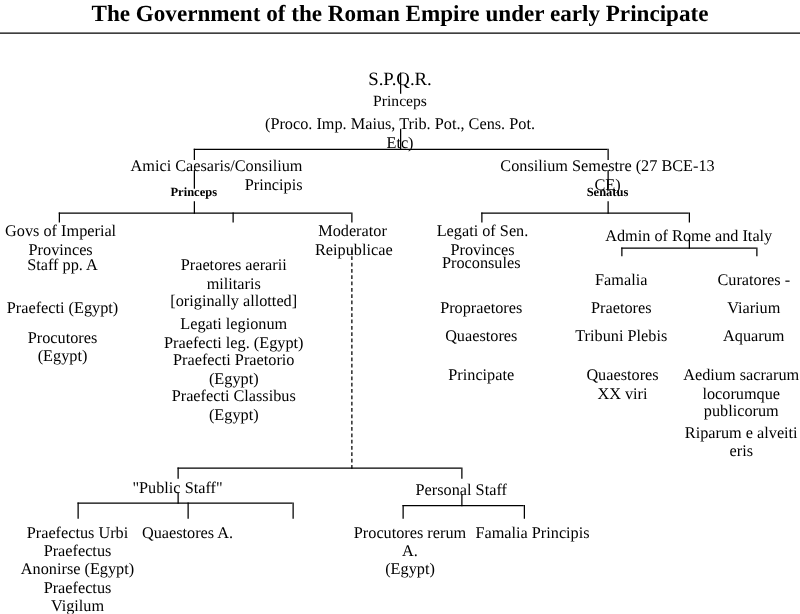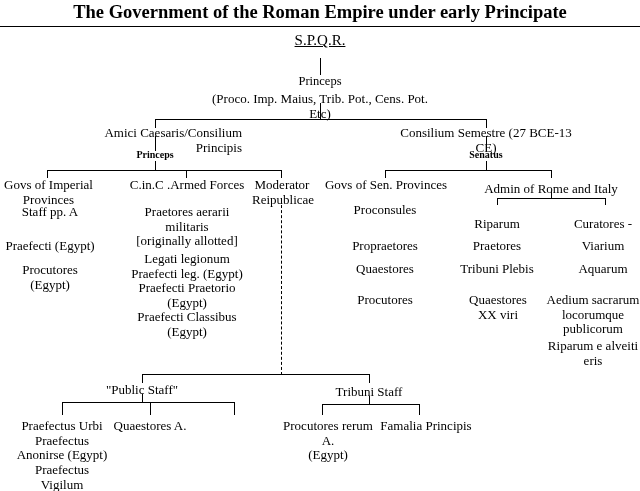--- a/index.html
+++ b/index.html
@@ -64,21 +64,21 @@
   }
 </style>
 </head>
 <body>
 
 <div id="page">
 
   <div class="title">The Government of the Roman Empire under early Principate</div>
   <div class="title-rule"></div>
 
-  <div class="node n-spqr" style="top:32px; left:250px; width:140px;text-decoration:underline;">S.P.Q.R.</div>
+  <div class="node n-spqr" style="top:56px; left:250px; width:140px;">S.P.Q.R.</div>
 
   <div class="line vline" style="top:58px; left:320px; height:17px;"></div>
 
   <div class="node n-big" style="top:74px; left:255px; width:130px;">Princeps</div>
   <div class="node n-small" style="top:92px; left:200px; width:240px;">(Proco. Imp. Maius, Trib. Pot., Cens. Pot. Etc)</div>
 
   <div class="line vline" style="top:103px; left:320px; height:17px;"></div>
   <div class="line hline" style="top:119px; left:155px; width:331px;"></div>
   <div class="line vline" style="top:119px; left:155px; height:9px;"></div>
   <div class="line vline" style="top:119px; left:486px; height:9px;"></div>
@@ -92,21 +92,20 @@
   <div class="node n-mid bold" style="top:149px; left:95px; width:120px;">Princeps</div>
   <div class="node n-mid bold" style="top:149px; left:426px; width:120px;">Senatus</div>
 
   <div class="line vline" style="top:161px; left:155px; height:10px;"></div>
   <div class="line hline" style="top:170px; left:47px; width:234px;"></div>
   <div class="line vline" style="top:170px; left:47px; height:8px;"></div>
   <div class="line vline" style="top:170px; left:186px; height:8px;"></div>
   <div class="line vline" style="top:170px; left:281px; height:8px;"></div>
 
   <div class="node n-small" style="top:178px; left:0px; width:97px;">Govs of Imperial Provinces</div>
-  <div class="node n-small" style="top:178px; left:124px; width:126px;">C.in.C .Armed Forces</div>
   <div class="node n-small" style="top:178px; left:252px; width:60px;">Moderator
 Reipublicae</div>
 
   <div class="node n-small" style="top:205px; left:5px; width:90px;">Staff pp. A</div>
   <div class="node n-small" style="top:205px; left:124px; width:126px;">Praetores aerarii militaris
 [originally allotted]</div>
 
   <div class="node n-small" style="top:239px; left:5px; width:90px;">Praefecti (Egypt)</div>
   <div class="node n-small" style="top:263px; left:2px; width:96px;">Procutores (Egypt)</div>
 
@@ -115,55 +114,55 @@
 Praefecti Praetorio (Egypt)
 Praefecti Classibus (Egypt)</div>
 
   <div class="dash-v" style="top:200px; left:281px; height:175px;"></div>
 
   <div class="line vline" style="top:161px; left:486px; height:10px;"></div>
   <div class="line hline" style="top:170px; left:385px; width:166px;"></div>
   <div class="line vline" style="top:170px; left:385px; height:8px;"></div>
   <div class="line vline" style="top:170px; left:551px; height:8px;"></div>
 
-  <div class="node n-small" style="top:178px; left:323px; width:126px;">Govs of Sen. Provinces</div>
+  <div class="node n-small" style="top:178px; left:323px; width:126px;">Legati of Sen. Provinces</div>
   <div class="node n-small" style="top:182px; left:477px; width:148px;">Admin of Rome and Italy</div>
 
   <div class="line vline" style="top:191px; left:551px; height:8px;"></div>
   <div class="line hline" style="top:198px; left:497px; width:108px;"></div>
   <div class="line vline" style="top:198px; left:497px; height:7px;"></div>
   <div class="line vline" style="top:198px; left:605px; height:7px;"></div>
 
   <div class="node n-small" style="top:203px; left:345px; width:80px;">Proconsules</div>
-  <div class="node n-small" style="top:217px; left:460px; width:74px;">Riparum</div>
+  <div class="node n-small" style="top:217px; left:460px; width:74px;">Famalia</div>
   <div class="node n-small" style="top:217px; left:566px; width:74px;">Curatores -</div>
 
   <div class="node n-small" style="top:239px; left:341px; width:88px;">Propraetores</div>
   <div class="node n-small" style="top:239px; left:460px; width:74px;">Praetores</div>
   <div class="node n-small" style="top:239px; left:566px; width:74px;">Viarium</div>
 
   <div class="node n-small" style="top:262px; left:341px; width:88px;">Quaestores</div>
   <div class="node n-small" style="top:262px; left:455px; width:84px;">Tribuni Plebis</div>
   <div class="node n-small" style="top:262px; left:566px; width:74px;">Aquarum</div>
 
-  <div class="node n-small" style="top:293px; left:341px; width:88px;">Procutores</div>
+  <div class="node n-small" style="top:293px; left:341px; width:88px;">Principate</div>
   <div class="node n-small" style="top:293px; left:458px; width:80px;">Quaestores
 XX viri</div>
   <div class="node n-small" style="top:293px; left:546px; width:94px;">Aedium sacrarum
 locorumque
 publicorum</div>
   <div class="node n-small" style="top:339px; left:546px; width:94px;">Riparum e alveiti
 eris</div>
 
   <div class="line hline" style="top:374px; left:142px; width:227px;"></div>
   <div class="line vline" style="top:374px; left:142px; height:9px;"></div>
   <div class="line vline" style="top:374px; left:369px; height:9px;"></div>
 
   <div class="node n-small" style="top:383px; left:95px; width:94px;">"Public Staff"</div>
-  <div class="node n-small" style="top:385px; left:322px; width:94px;">Tribuni Staff</div>
+  <div class="node n-small" style="top:385px; left:322px; width:94px;">Personal Staff</div>
 
   <div class="line vline" style="top:394px; left:142px; height:9px;"></div>
   <div class="line hline" style="top:402px; left:62px; width:172px;"></div>
   <div class="line vline" style="top:402px; left:62px; height:13px;"></div>
   <div class="line vline" style="top:402px; left:150px; height:13px;"></div>
   <div class="line vline" style="top:402px; left:234px; height:13px;"></div>
 
   <div class="line vline" style="top:396px; left:369px; height:9px;"></div>
   <div class="line hline" style="top:404px; left:322px; width:97px;"></div>
   <div class="line vline" style="top:404px; left:322px; height:11px;"></div>

